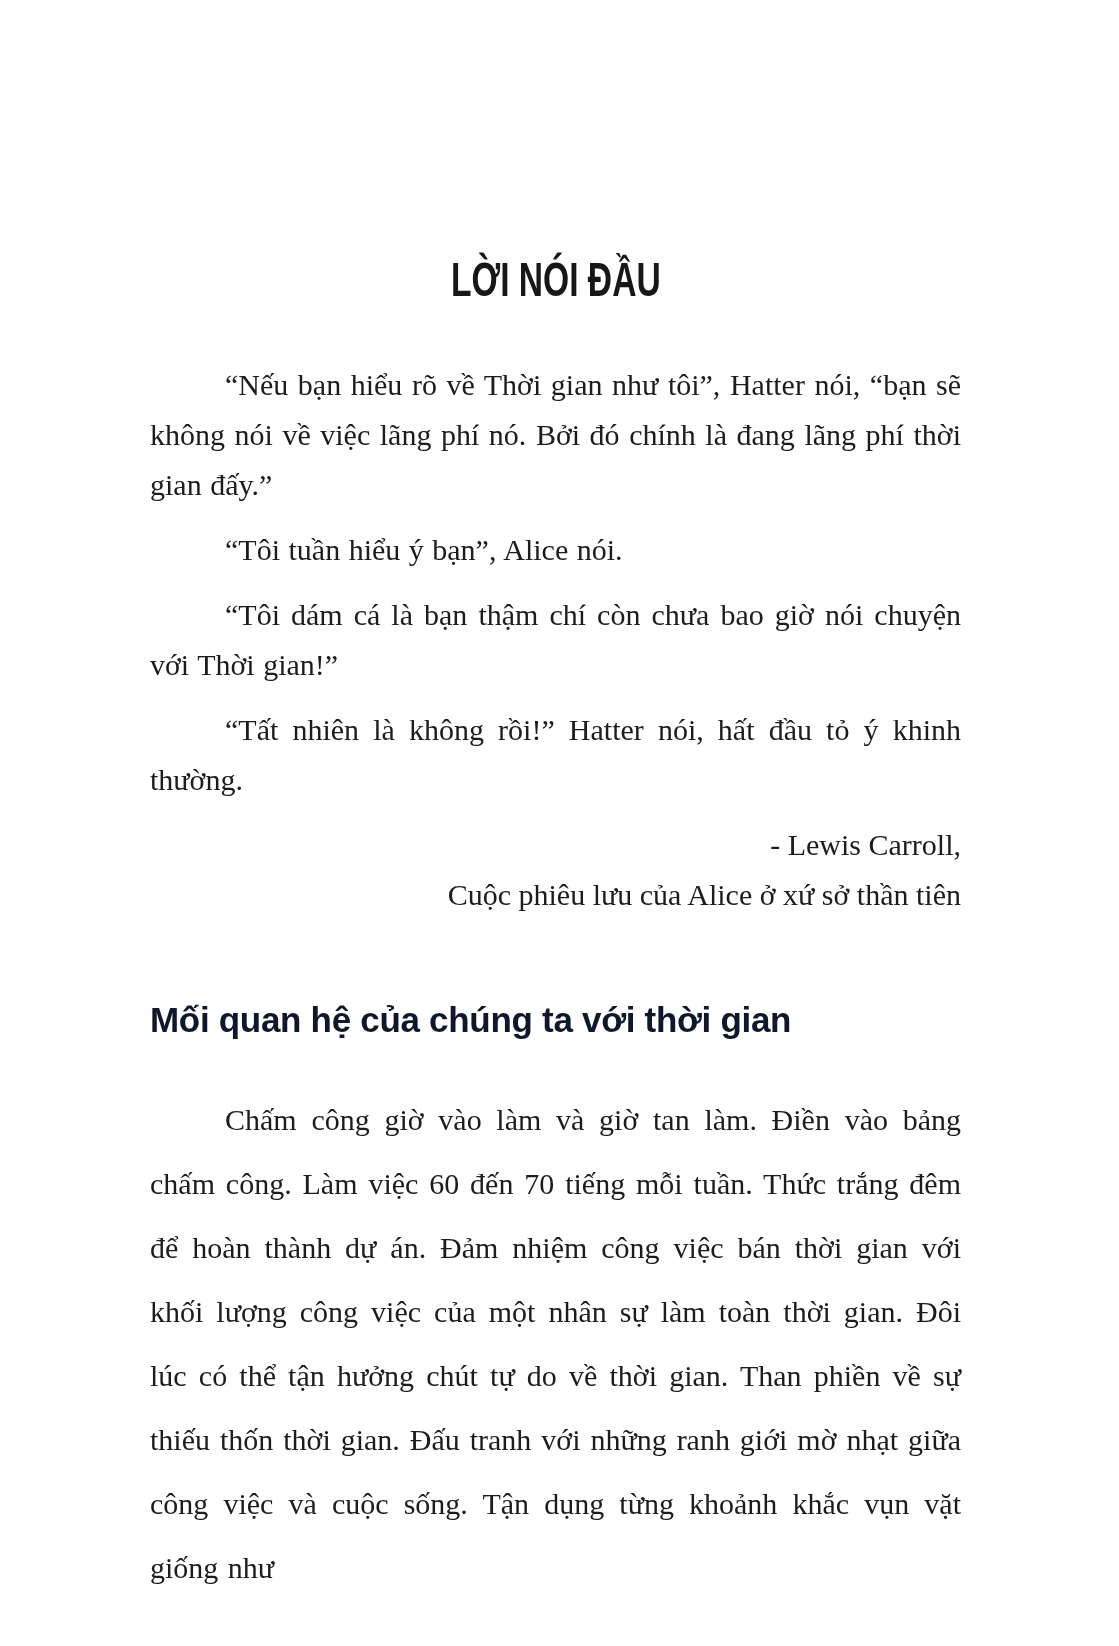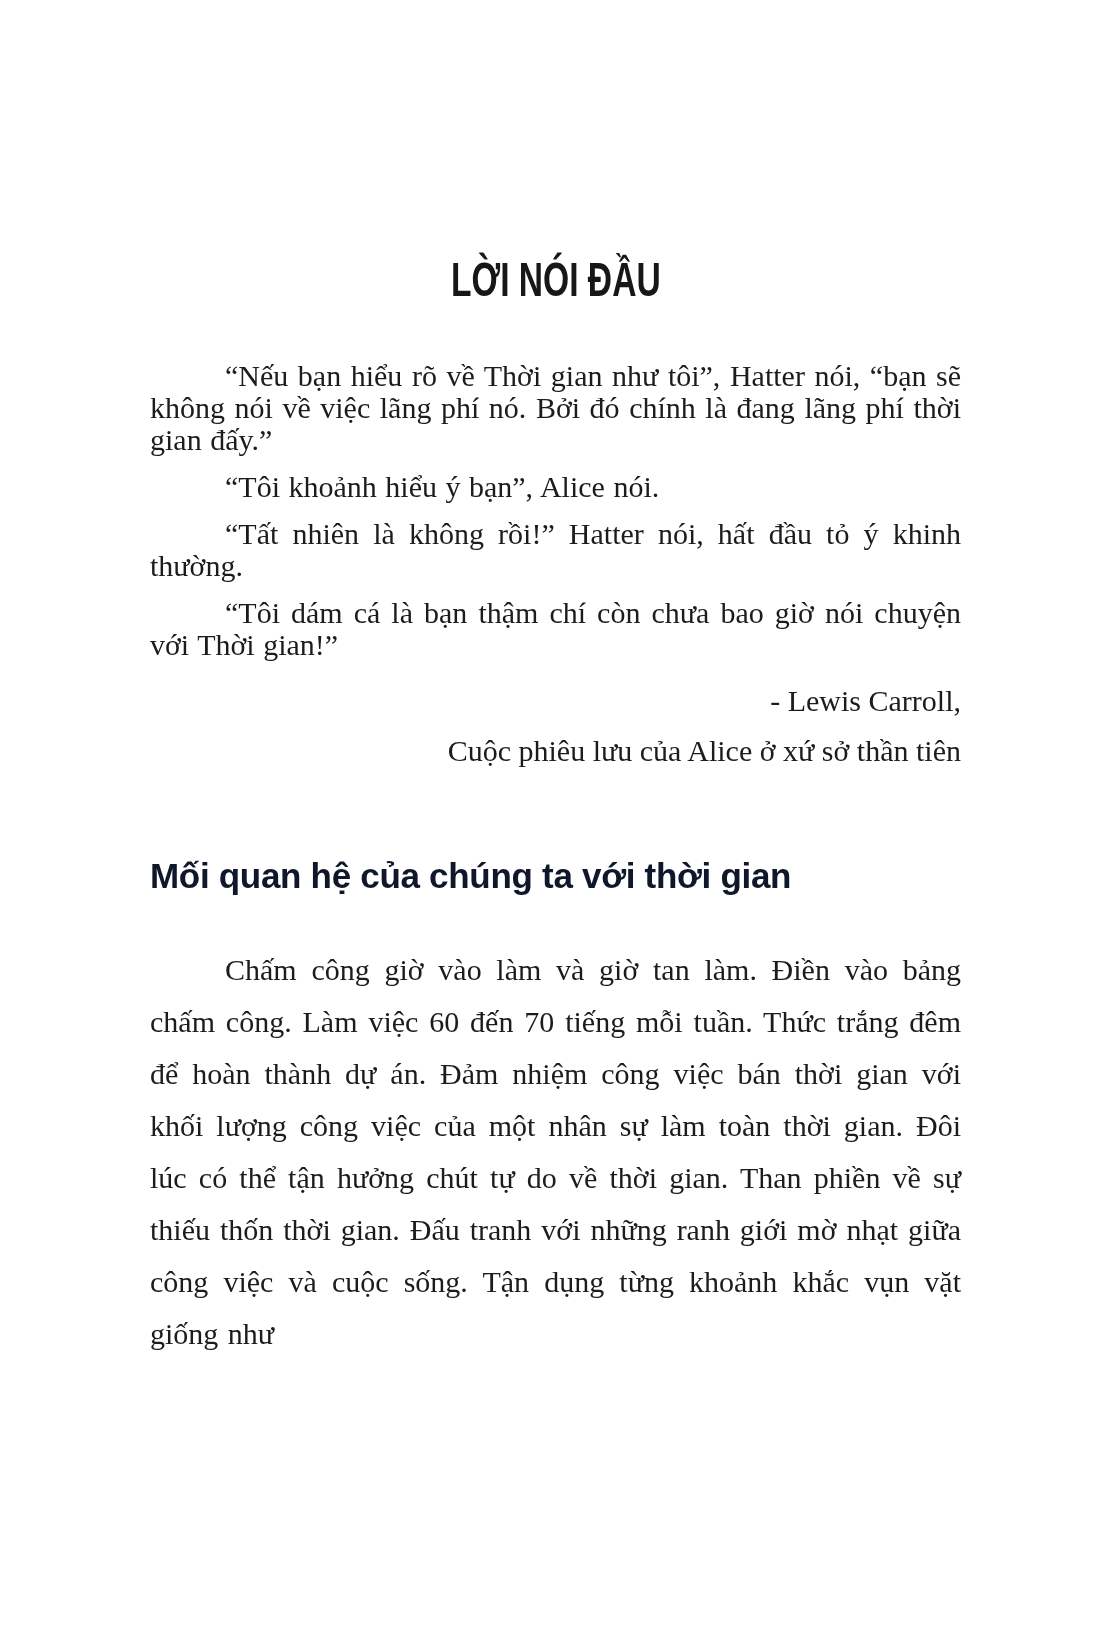--- a/index.html
+++ b/index.html
@@ -37,21 +37,21 @@
   }
   .serif {
     font-family: "Liberation Serif", "DejaVu Serif", serif;
     font-size: 30px;
     color: #1c1c1c;
   }
   .quote-par {
     margin: 0 0 15px 0;
     text-align: justify;
     text-indent: 75px;
-    line-height: 32px;
+    line-height: 50px;
     word-spacing: 1px;
   }
   .quote-par.first {
     margin-top: 52px;
   }
   .attribution {
     margin-top: 0;
     text-align: right;
     line-height: 50px;
   }
@@ -63,39 +63,39 @@
     font-weight: bold;
     font-size: 35px;
     line-height: 44px;
     color: #0f172a;
     letter-spacing: -0.3px;
   }
   .section-par {
     margin-top: 46px;
     text-align: justify;
     text-indent: 75px;
-    line-height: 52px;
+    line-height: 64px;
     word-spacing: 2px;
   }
 </style>
 </head>
 <body>
 
 <div class="book-page">
   <div class="content">
 
     <h1 class="chapter-title"><span class="condense">LỜI NÓI ĐẦU</span></h1>
 
     <p class="serif quote-par first">“Nếu bạn hiểu rõ về Thời gian như tôi”, Hatter nói, “bạn sẽ không nói về việc lãng phí nó. Bởi đó chính là đang lãng phí thời gian đấy.”</p>
 
-    <p class="serif quote-par">“Tôi khoảnh hiểu ý bạn”, Alice nói.</p>
+    <p class="serif quote-par">“Tôi tuần hiểu ý bạn”, Alice nói.</p>
+
+    <p class="serif quote-par">“Tôi dám cá là bạn thậm chí còn chưa bao giờ nói chuyện với Thời gian!”</p>
 
     <p class="serif quote-par">“Tất nhiên là không rồi!” Hatter nói, hất đầu tỏ ý khinh thường.</p>
-
-    <p class="serif quote-par">“Tôi dám cá là bạn thậm chí còn chưa bao giờ nói chuyện với Thời gian!”</p>
 
     <div class="serif attribution">
       <div>- Lewis Carroll,</div>
       <div class="work">Cuộc phiêu lưu của Alice ở xứ sở thần tiên</div>
     </div>
 
     <h2 class="section-heading">Mối quan hệ của chúng ta với thời gian</h2>
 
     <p class="serif section-par">Chấm công giờ vào làm và giờ tan làm. Điền vào bảng chấm công. Làm việc 60 đến 70 tiếng mỗi tuần. Thức trắng đêm để hoàn thành dự án. Đảm nhiệm công việc bán thời gian với khối lượng công việc của một nhân sự làm toàn thời gian. Đôi lúc có thể tận hưởng chút tự do về thời gian. Than phiền về sự thiếu thốn thời gian. Đấu tranh với những ranh giới mờ nhạt giữa công việc và cuộc sống. Tận dụng từng khoảnh khắc vụn vặt giống như</p>
 

